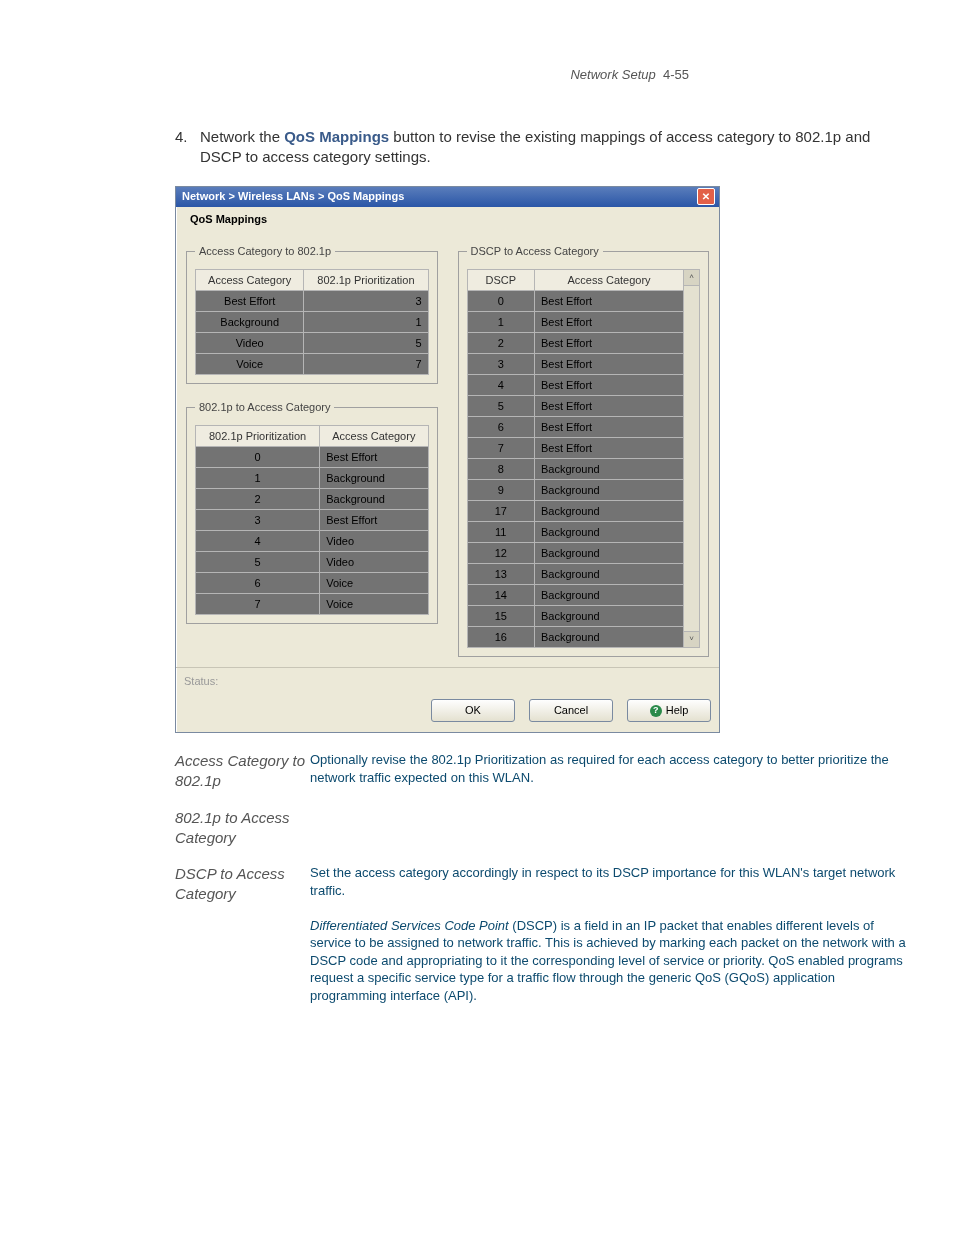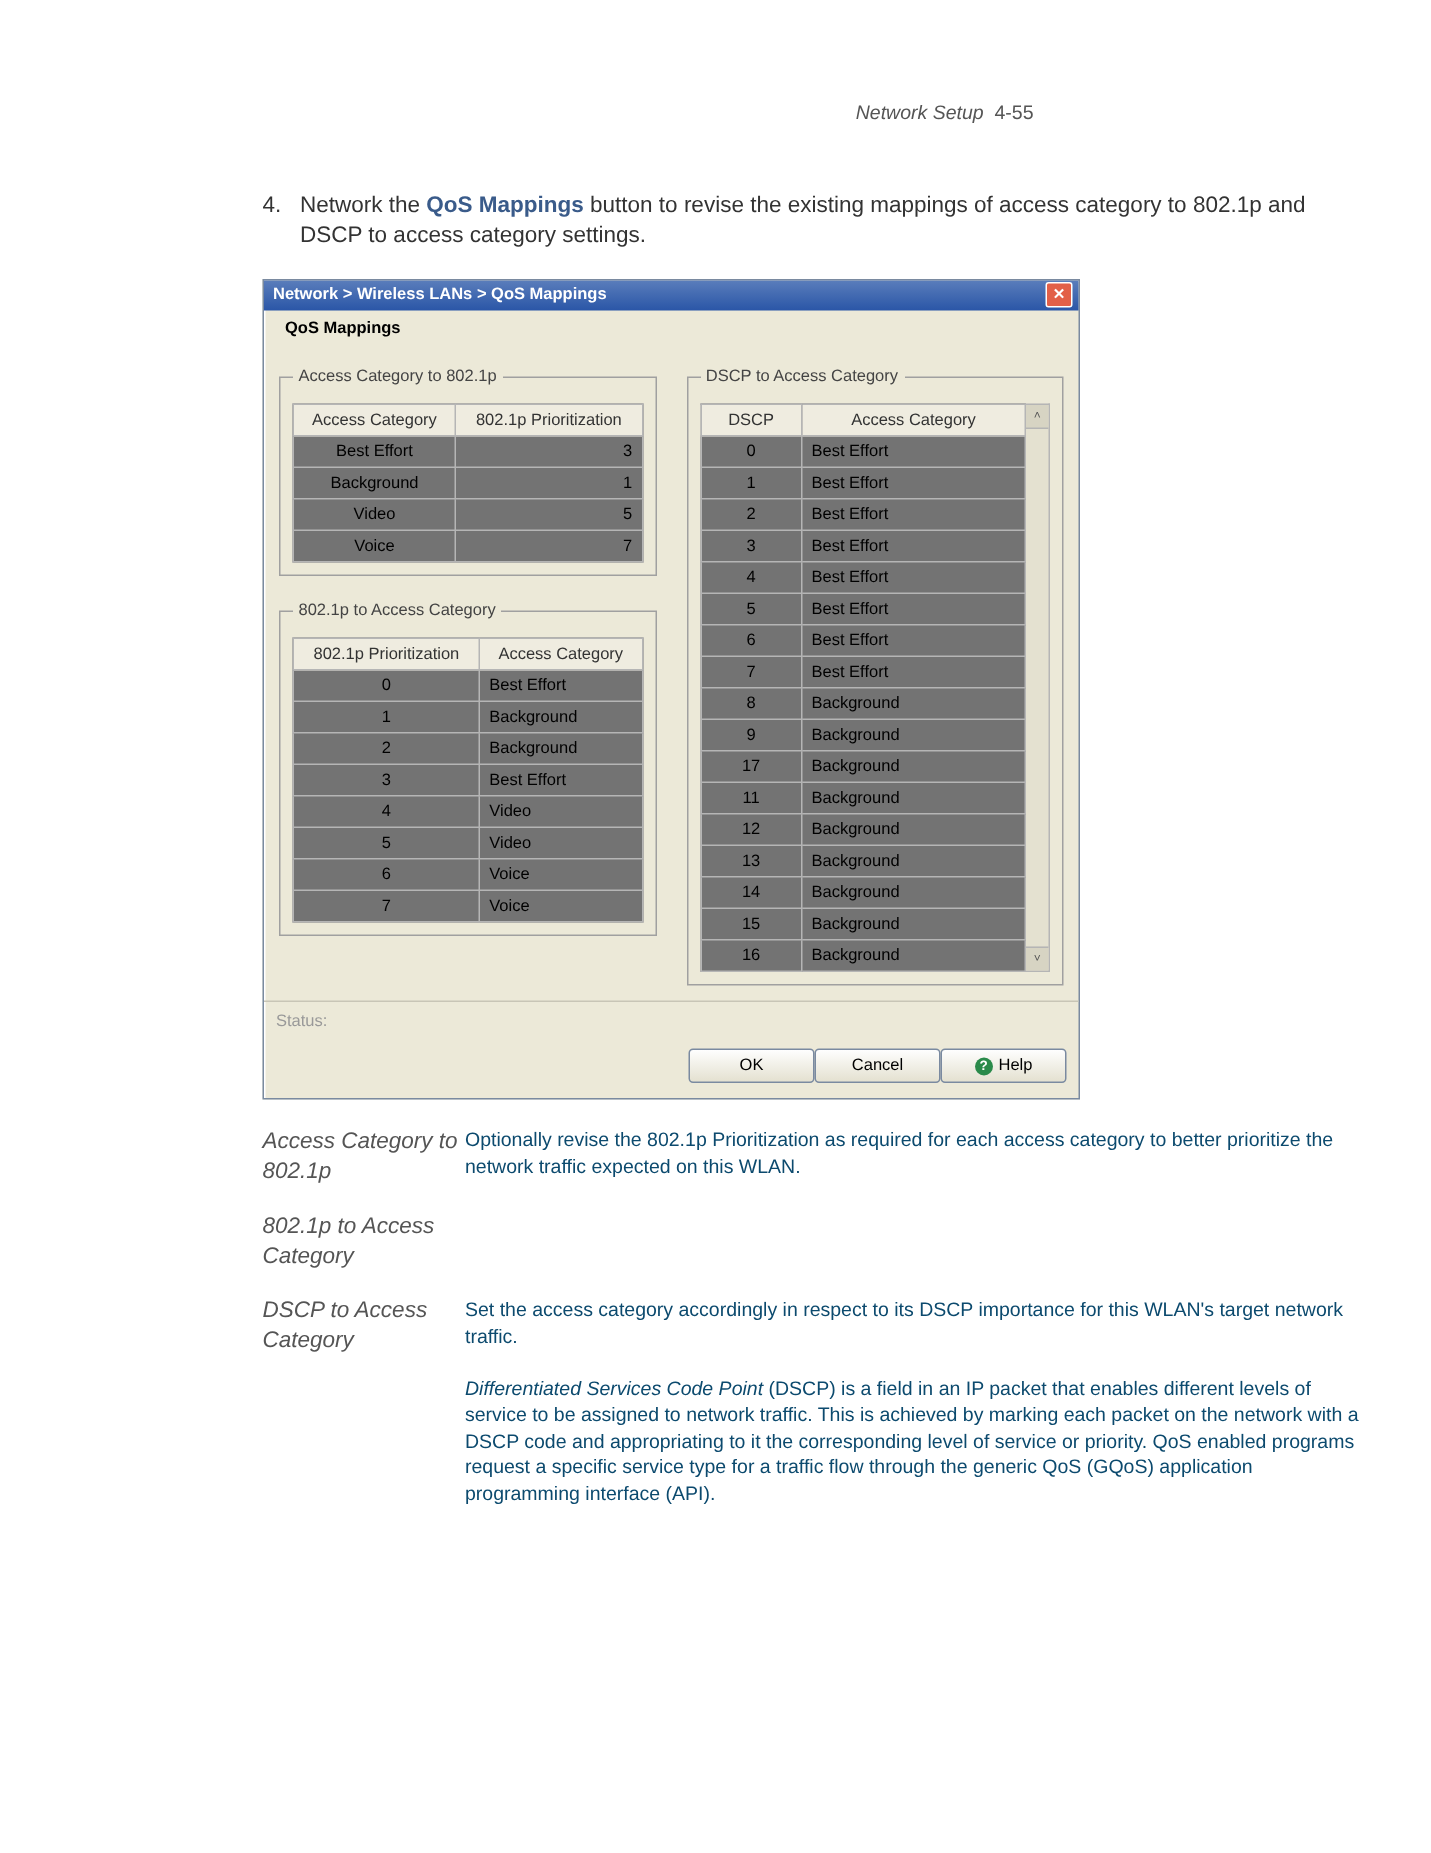--- a/index.html
+++ b/index.html
@@ -146,20 +146,21 @@
   .statusbar {
     padding: 6px 8px 4px 8px;
     color: #999;
     font-size: 11px;
     border-top: 1px solid #c8c5b6;
   }
   .buttonbar {
     padding: 6px 8px 10px 8px;
     display: flex;
     justify-content: flex-end;
+    gap: 14px;
   }
   .btn {
     min-width: 62px;
     height: 21px;
     border: 1px solid #7a8aa0;
     border-radius: 3px;
     background: linear-gradient(#fefefe, #e4e1d0);
     font-size: 11px;
     display: inline-flex;
     align-items: center;

